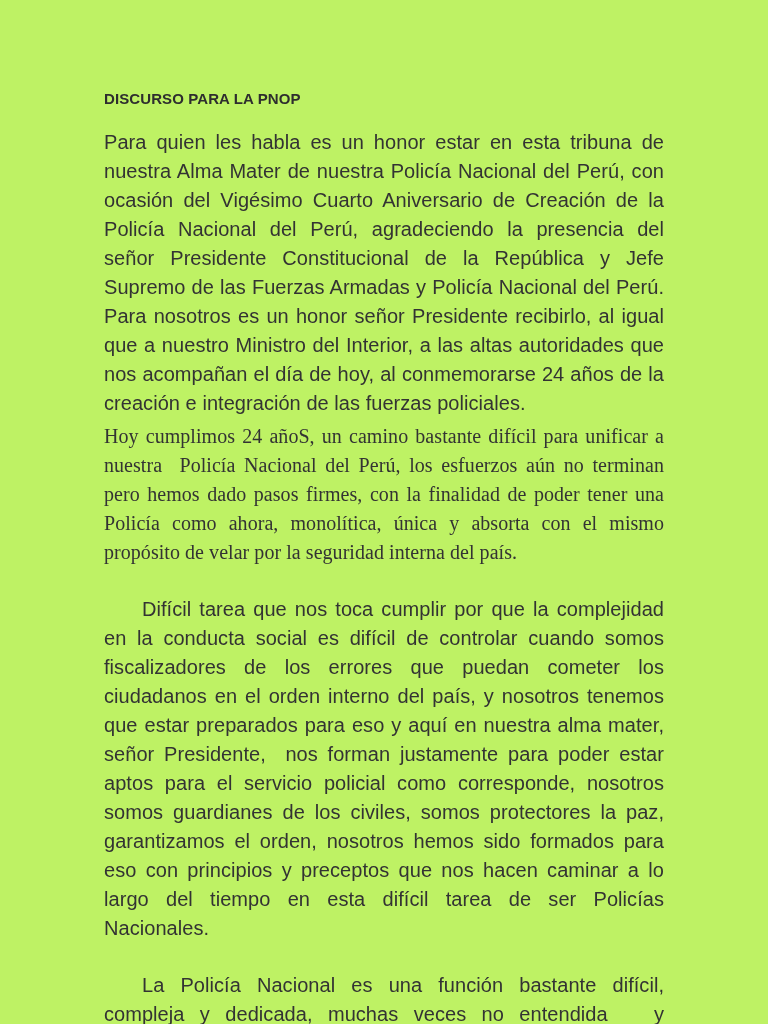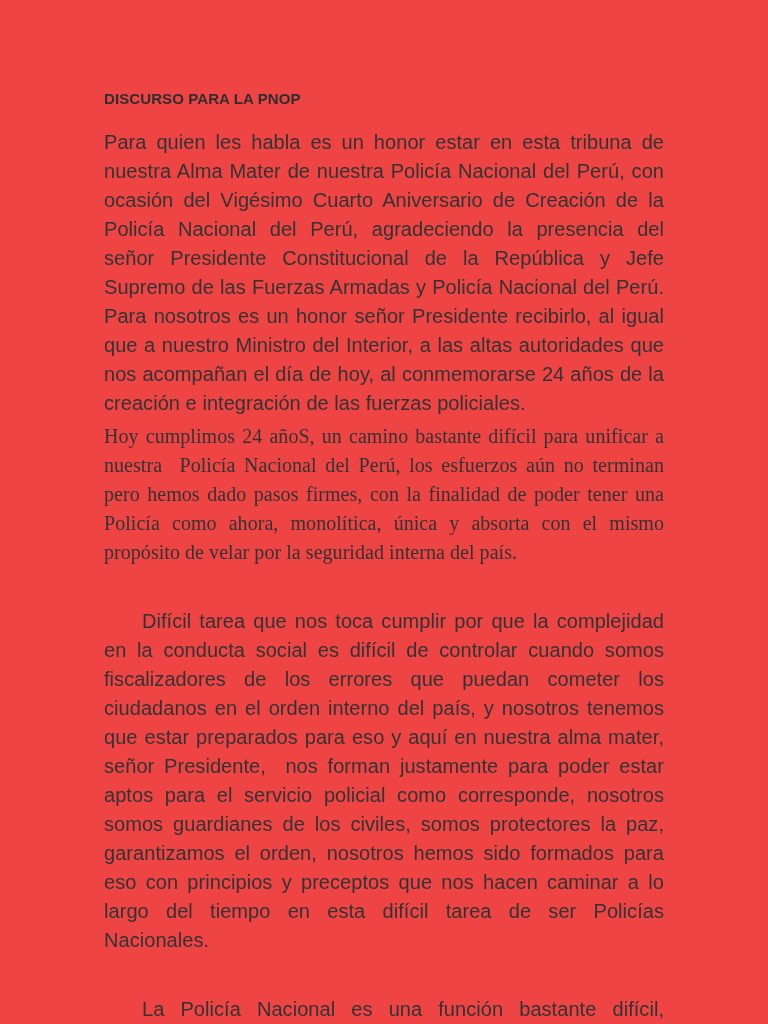--- a/index.html
+++ b/index.html
@@ -9,21 +9,21 @@
     background: #ffffff;
   }
   body {
     font-family: "Liberation Sans", sans-serif;
     -webkit-font-smoothing: antialiased;
   }
   .page {
     position: relative;
     width: 768px;
     height: 1024px;
-    background: #ef4444;
+    background: #bef264;
     overflow: hidden;
     box-sizing: border-box;
   }
   .doc-body {
     position: absolute;
     left: 104px;
     top: 88px;
     width: 560px;
   }
   .doc-title {
@@ -47,21 +47,21 @@
   }
   .para + .para {
     margin-top: 0;
   }
   
   .para.gap-small {
     margin-top: 4px;
     font-family: Liberation Serif, serif;
   }
   .para.gap-large {
-    margin-top: 40px;
+    margin-top: 28px;
   }
   .para.indent {
     text-indent: 38px;
   }
 </style>
 </head>
 <body>
 
 <div class="page">
   <div class="doc-body">

